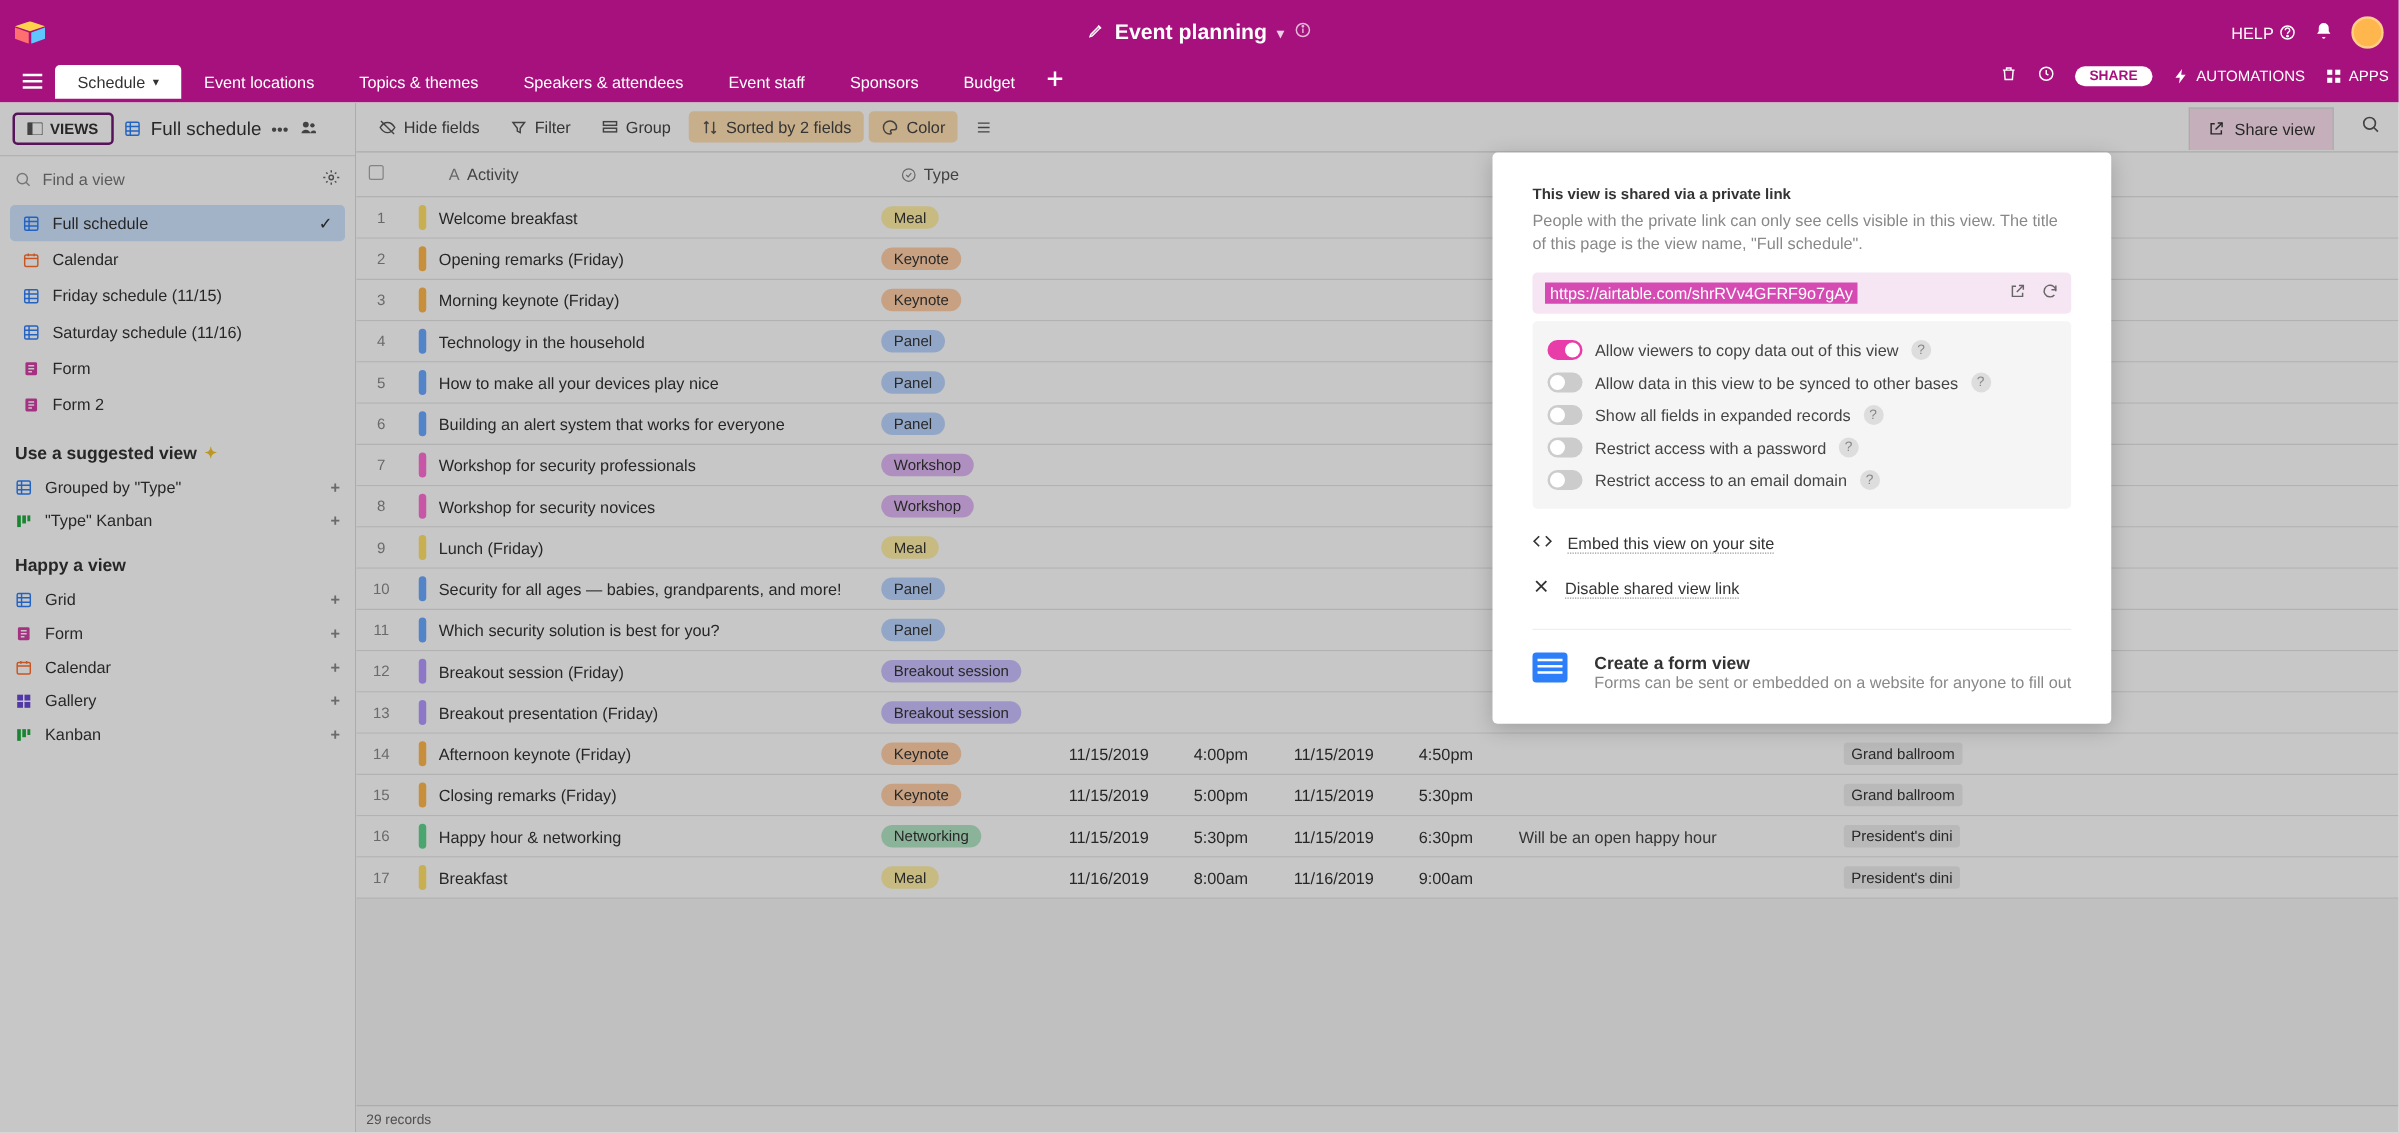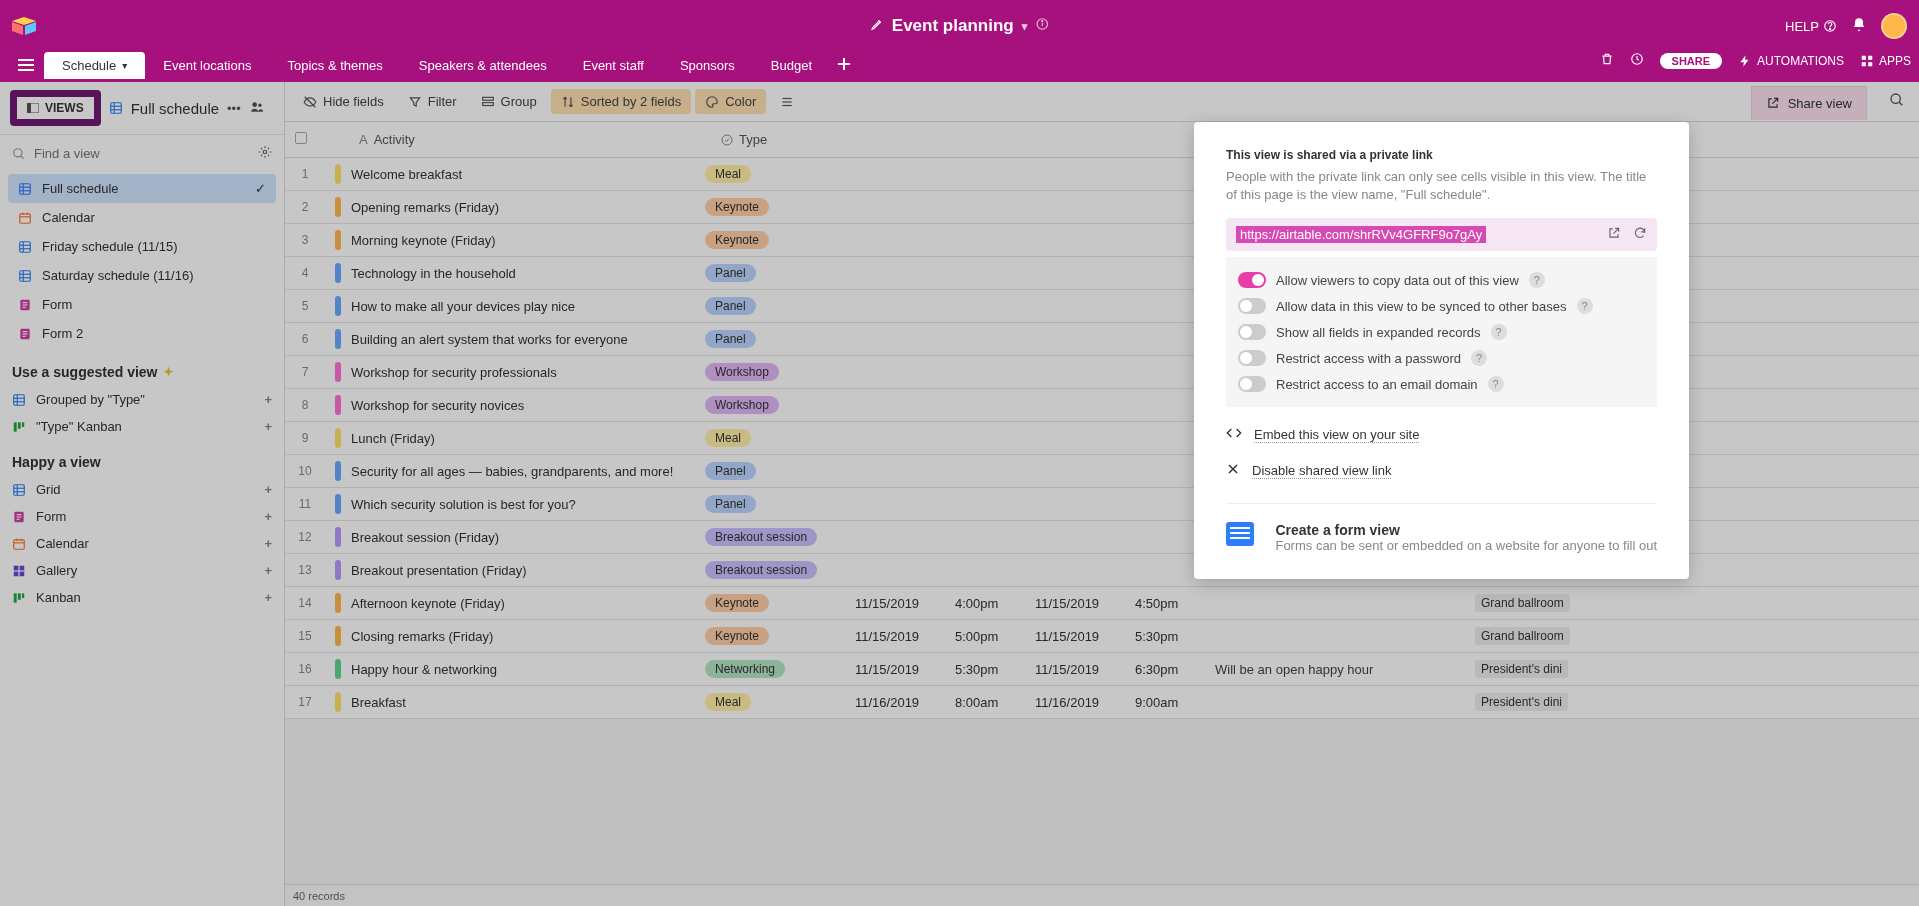--- a/index.html
+++ b/index.html
@@ -16,21 +16,21 @@
 .tab { padding: 6px 18px; color: #fff; font-size: 13px; cursor: pointer; border-top-left-radius:4px; border-top-right-radius:4px; display:flex; align-items:center; gap:6px;}
 .tab.active { background: #fff; color: #333; font-weight:500; }
 .addtab { color:#fff; padding:4px 8px; cursor:pointer; font-size:16px; }
 .tabsbar .right { margin-left:auto; display:flex; align-items:center; gap:16px; color:#fff; font-size:12px; padding-bottom:6px;}
 .pill-share { background:#fff; color:#a6117e; border-radius:12px; padding:2px 12px; font-weight:700; font-size:11px;}
 
 .app { display:flex; height: calc(100vh - 82px); position: relative; }
 
 .sidebar { width: 285px; background:#fff; border-right:1px solid #ddd; display:flex; flex-direction:column; }
 .views-hdr { display:flex; align-items:center; padding: 8px 10px; border-bottom:1px solid #e5e5e5; gap:8px;}
-.views-hdr .vbtn { border:7px solid #701a75; border-radius:4px; padding:4px 10px; font-size:12px; font-weight:600; display:flex; align-items:center; gap:6px; cursor:pointer;}
+.views-hdr .vbtn { border:2px solid #701a75; border-radius:4px; padding:4px 10px; font-size:12px; font-weight:600; display:flex; align-items:center; gap:6px; cursor:pointer;}
 .views-hdr .title { font-size:15px; font-weight:500; }
 .search-row { display:flex; align-items:center; padding:10px 12px; color:#888; gap:8px;}
 .search-row input { border:none; outline:none; flex:1; font-size:13px; }
 .gear { cursor:pointer; color:#666; }
 
 .view-list { padding: 2px 8px; }
 .view-item { display:flex; align-items:center; gap:10px; padding:7px 10px; border-radius:4px; font-size:13px; cursor:pointer;}
 .view-item.active { background:#d0e5ff; }
 .view-item .check { margin-left:auto; color:#333; }
 .icon-grid { color:#2d7ff9; }
@@ -669,21 +669,21 @@
           <div class="type"><span class="chip chip-meal">Meal</span></div>
           <div class="d1">11/16/2019</div>
           <div class="t1">8:00am</div>
           <div class="d2">11/16/2019</div>
           <div class="t2">9:00am</div>
           <div class="notes"></div>
           <div class="loc"><span class="loc-chip">President's dini</span></div>
         </div>
       </div>
     <div class="footer">
-        <span>40 records</span>
+        <span>29 records</span>
       </div>
   </div>
 
   <div class="overlay"></div>
 
   <div class="popover">
     <h2>This view is shared via a private link</h2>
     <div class="desc">People with the private link can only see cells visible in this view. The title of this page is the view name, "Full schedule".</div>
     <div class="linkbox">
       <span class="url">https://airtable.com/shrRVv4GFRF9o7gAy</span>

